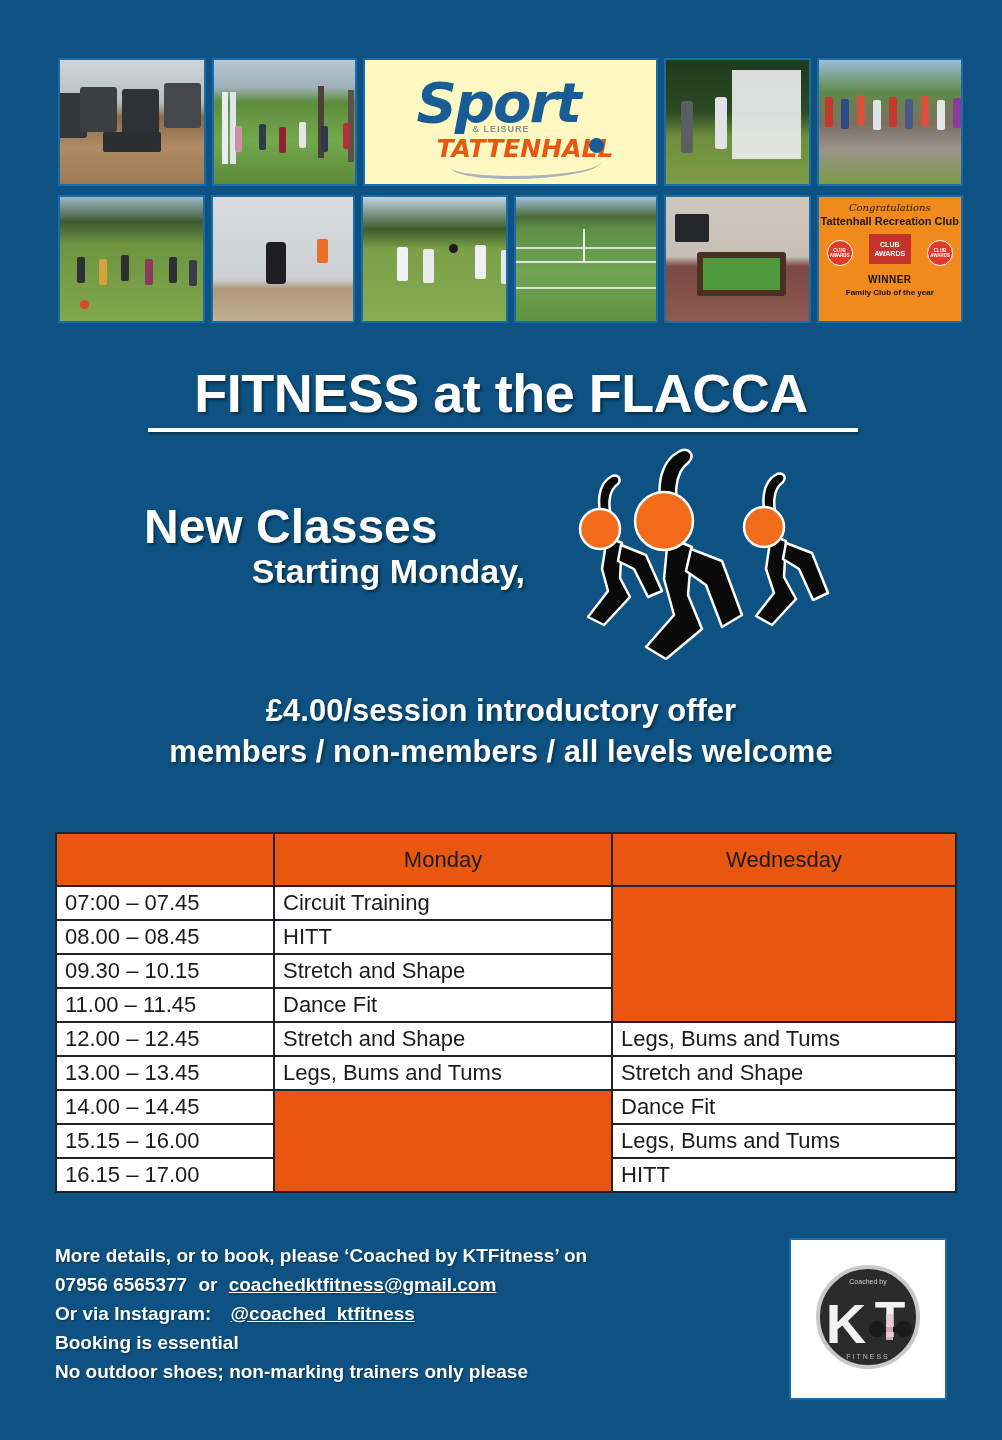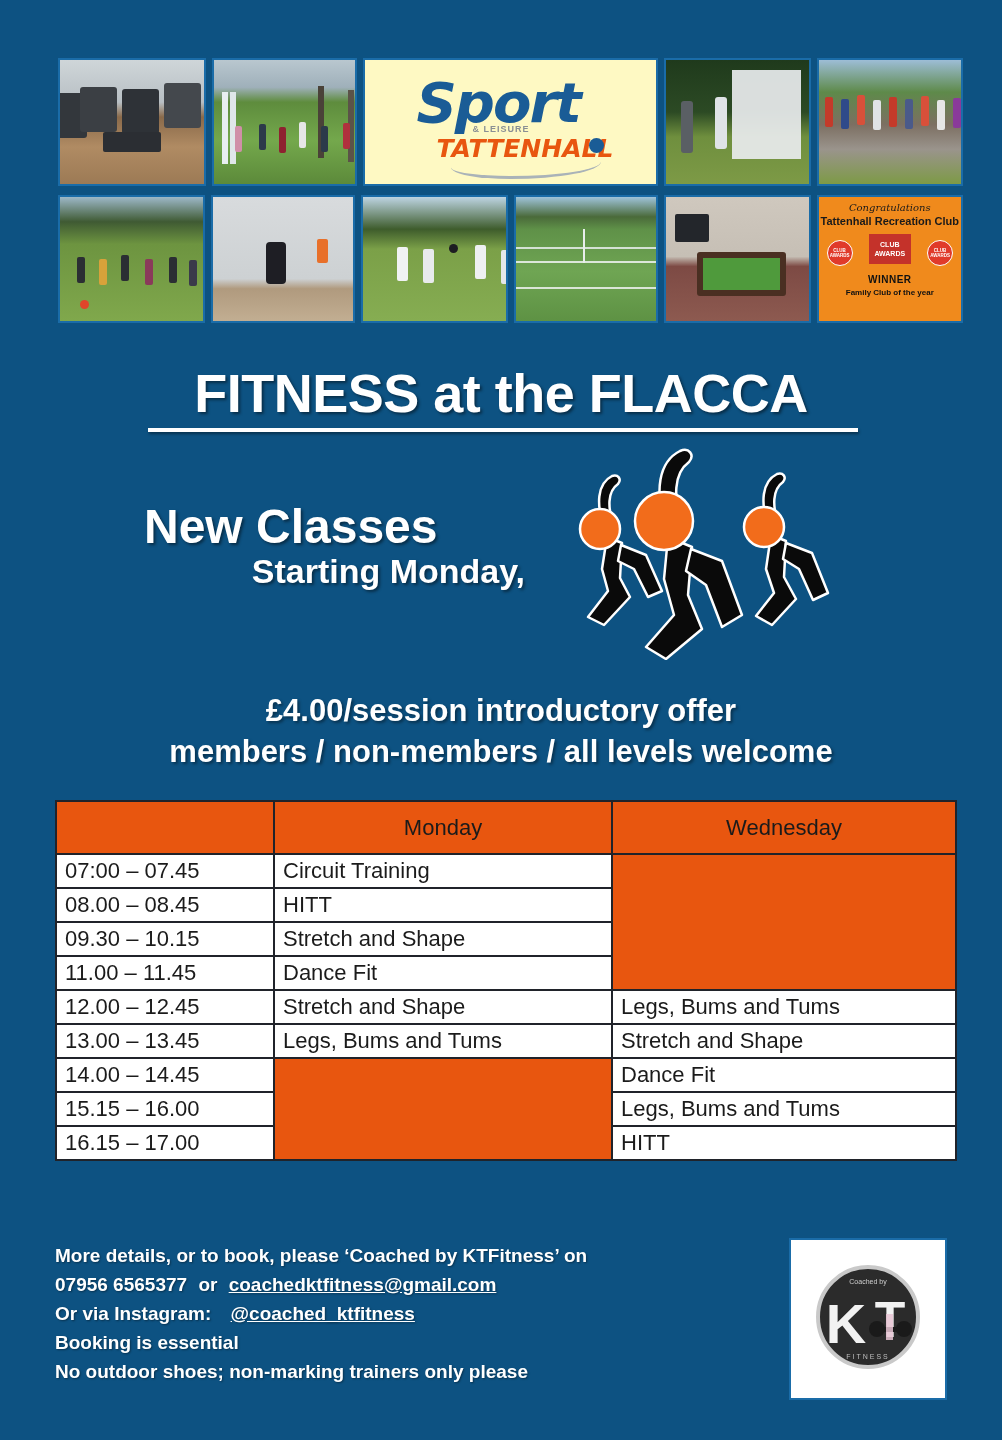--- a/index.html
+++ b/index.html
@@ -236,21 +236,21 @@
   
   .offer {
     position:absolute; left:0; top:690px; width:100%;
     text-align:center;
     font-size: 31px; font-weight: 700; line-height: 1.33;
     text-shadow: 2px 2px 3px rgba(0,0,0,.4);
   }
 
   
   .timetable {
-    position:absolute; left:55px; top:800px;
+    position:absolute; left:55px; top:832px;
     width: 900px;
     border-collapse: collapse;
     table-layout: fixed;
     background: #ffffff;
   }
   .timetable td, .timetable th {
     border: 2px solid #20232a;
     padding: 3px 8px;
     font-size: 22px;
     font-weight: 400;

